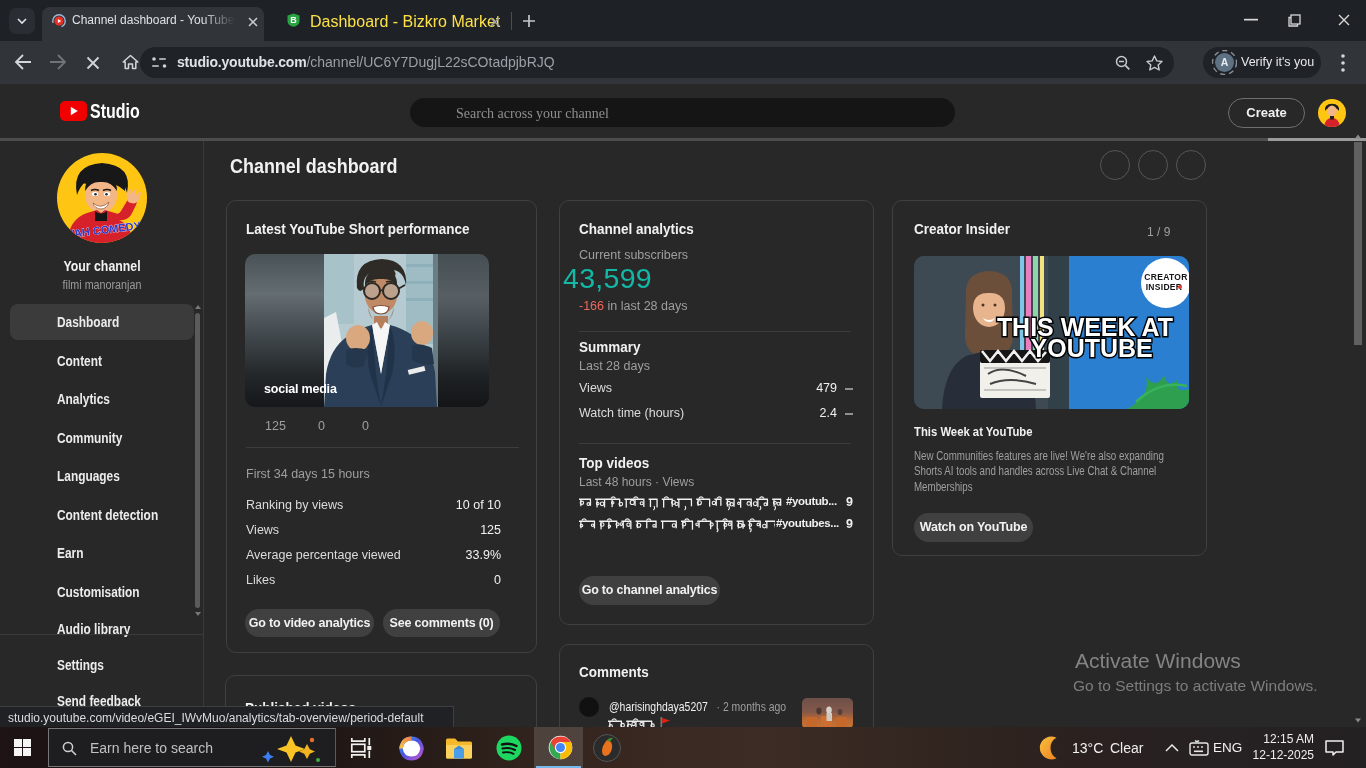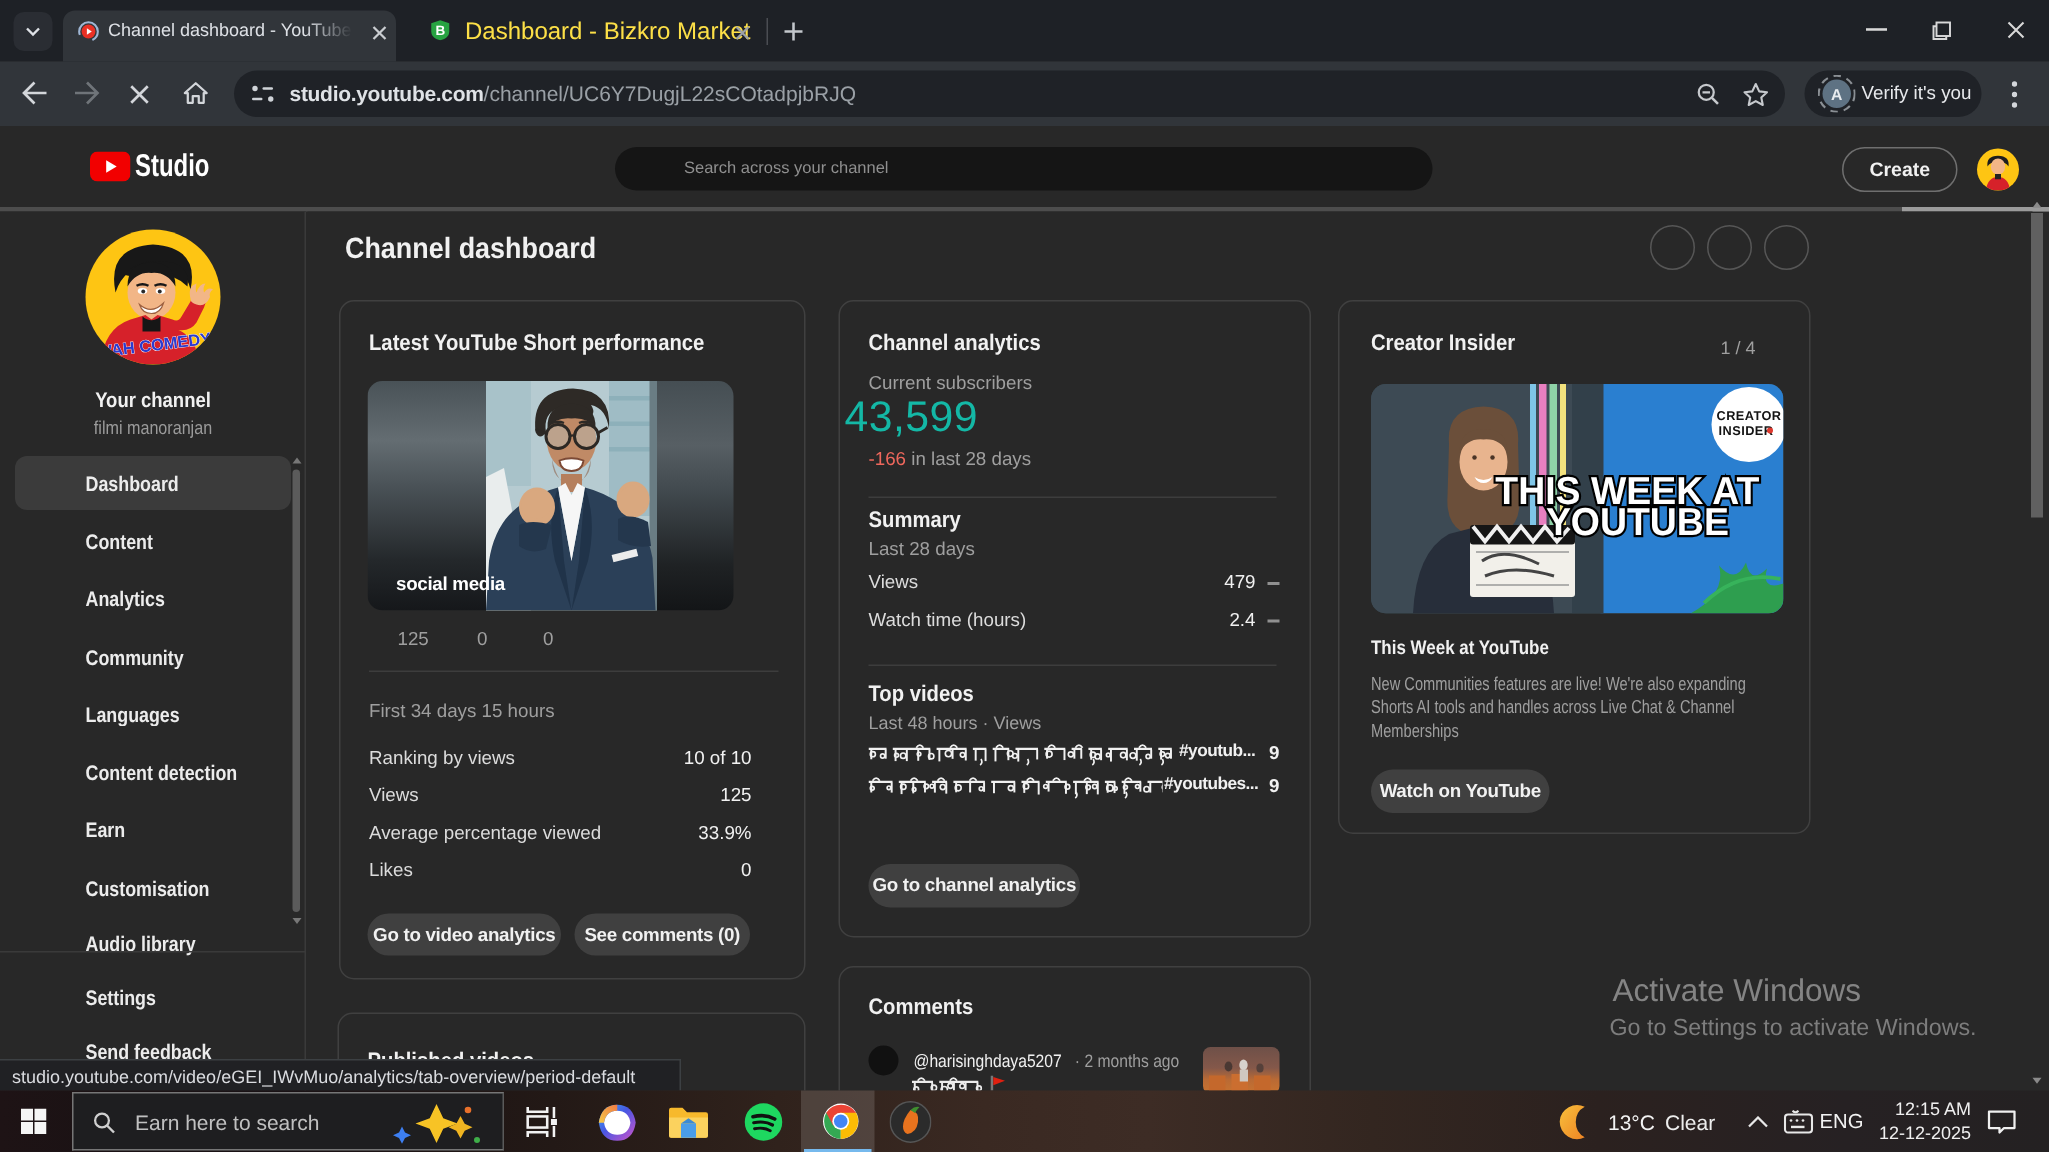--- a/index.html
+++ b/index.html
@@ -6,29 +6,29 @@
 #stage{position:relative;width:1366px;height:768px;}
 
 #frame{top:0;left:0;width:1366px;height:41px;background:#1e2126;}
 #tabchev{top:8px;left:9px;width:26px;height:26px;border-radius:7px;background:#2a2d33;}
 #tabchev svg{margin:8px 0 0 7px;}
 .tab1{top:7px;left:42px;width:222px;height:34px;background:#31353a;border-radius:8px 8px 0 0;}
 .tabtitle{top:13px;left:72px;width:168px;height:16px;font-size:12px;color:#dee1e6;white-space:nowrap;overflow:hidden;-webkit-mask-image:linear-gradient(90deg,#000 78%,transparent 97%);}
 .tab2title{top:13px;left:310px;font-size:16px;color:#fde047;white-space:nowrap;}
 
 #toolbar{top:41px;left:0;width:1366px;height:43px;background:#31353a;}
-#omni{top:47px;left:156px;width:1034px;height:31px;border-radius:16px;background:#1f2227;}
+#omni{top:47px;left:140px;width:1034px;height:31px;border-radius:16px;background:#1f2227;}
 #omni .url{position:absolute;top:7px;left:37px;font-size:14px;color:#dfe2e6;white-space:nowrap;}#omni .url b{font-weight:bold;letter-spacing:-0.2px;}
 #omni .url span{color:#9aa0a6;}
 #verify{top:47px;left:1203px;width:118px;height:31px;border-radius:16px;background:#1f2227;color:#e7e9ec;font-size:12.5px;}
 #verify .vtxt{position:absolute;left:38px;top:8px;white-space:nowrap;}
 
 #ythead{top:84px;left:0;width:1366px;height:54px;background:#282828;}
 #ytsearch{top:14px;left:410px;width:545px;height:29px;border-radius:15px;background:#151515;}
-#ytsearch span{position:absolute;left:46px;top:8px;font-size:11px;color:#8f8f8f;}
+#ytsearch span{position:absolute;left:46px;top:8px;font-size:14px;color:#8f8f8f;font-family:Liberation Serif, serif;}
 #createbtn{top:14px;left:1228px;width:77px;height:30px;border-radius:16px;border:1px solid #6f6f6f;color:#f1f1f1;font-size:13px;font-weight:bold;text-align:center;line-height:28px;}
 
 #hrule{top:138px;left:0;width:1366px;height:3px;background:#4d4d4d;}
 #hrule i{position:absolute;left:1268px;top:0;width:98px;height:3px;background:#9b9b9b;}
 
 #sidebar{top:141px;left:0;width:204px;height:627px;background:#282828;border-right:1px solid #3a3a3a;}
 #sbavatar{top:12px;left:57px;width:90px;height:90px;border-radius:50%;background:#fec513;overflow:hidden;}
 .sbname{top:117px;left:0;width:204px;text-align:center;font-size:14px;font-weight:bold;color:#f1f1f1;transform:scaleX(0.88);}
 .sbsub{top:137px;left:0;width:204px;text-align:center;font-size:12.5px;color:#9b9b9b;transform:scaleX(0.86);}
 #active{top:163px;left:10px;width:184px;height:36px;background:#3b3b3b;border-radius:8px;}
@@ -440,21 +440,21 @@
             <circle cx="185.4" cy="10.1" r="1.8" fill="none" stroke="#f1f1f1" stroke-width="1.1"></circle>
             <rect x="195.8" y="5.7" width="1.3" height="6.5" fill="#f1f1f1"></rect>
             <circle cx="197.1" cy="8.8" r="1.3" fill="none" stroke="#f1f1f1" stroke-width="1.1"></circle>
           </svg>
   <span class="lat" style="left:197px;">#youtubes...</span><span class="num">9</span></div>
 <div class="btn" style="top:375px;left:19px;width:141px;height:29px;line-height:29px;white-space:nowrap;font-size:12.5px;">Go to channel analytics</div>
 </div>
 
 <div class="card" style="top:59px;left:687px;width:315px;height:356px;">
 <div class="ctitle" style="top:19px;left:21px;">Creator Insider</div>
-<div class="abs grey" style="top:24px;left:254px;font-size:12px;">1 / 4</div>
+<div class="abs grey" style="top:24px;left:254px;font-size:12px;">1 / 9</div>
 <div class="abs" id="thumb3">
 <svg class="abs" style="top:0;left:0;" width="275" height="153" viewBox="0 0 275 153">
             <rect width="275" height="153" fill="#3d4a54"></rect>
 <rect x="153" y="0" width="122" height="153" fill="#2a7fd0"></rect>
 <rect x="134" y="0" width="21" height="153" fill="#32404a"></rect>
 <rect x="106" y="0" width="4" height="96" fill="#7fc6e8"></rect>
 <rect x="112" y="0" width="5" height="101" fill="#e87fc0"></rect>
 <rect x="119" y="0" width="5" height="104" fill="#8fd3a8"></rect>
 <rect x="126" y="0" width="4" height="98" fill="#f3e27e"></rect>
 <path d="M52 40 Q50 16 75 15 Q100 16 98 40 L99 75 Q100 92 90 98 L60 98 Q50 92 51 75 Z" fill="#6b4f3a"></path>

